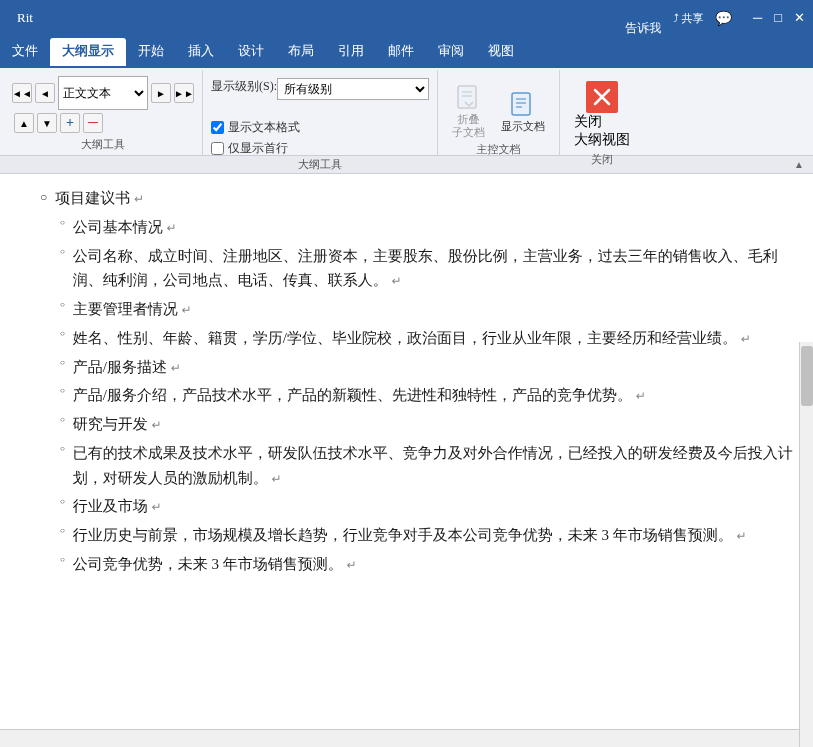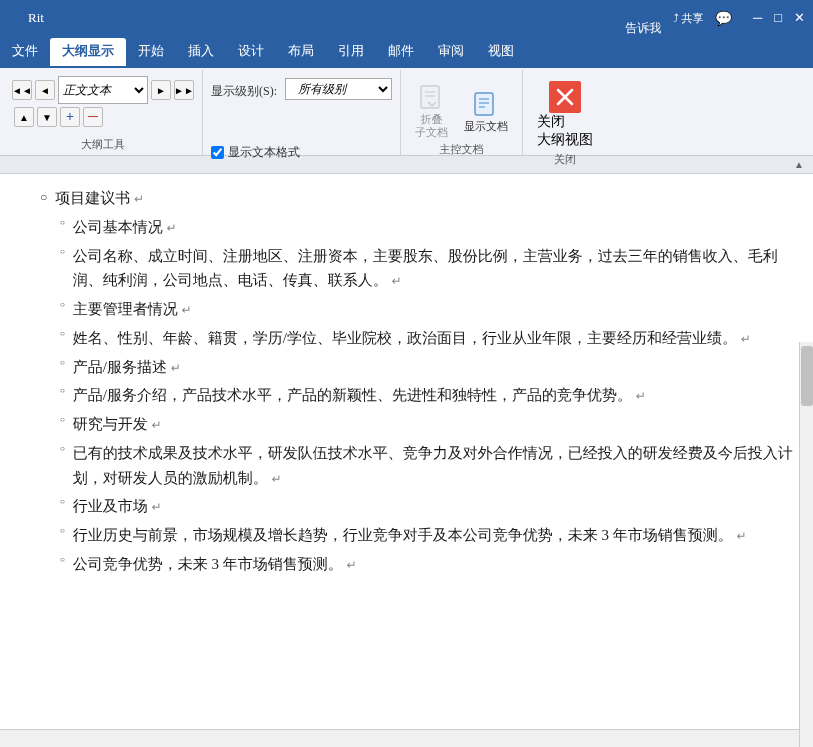--- a/index.html
+++ b/index.html
@@ -10,21 +10,21 @@
       height: 36px;
       background: #2b5fa3;
       display: flex;
       align-items: center;
       padding: 0 8px;
       color: #fff;
     }
     .title-bar .app-title {
       font-size: 13px;
       color: #fff;
-      margin-left: 20px;
+      margin-left: 9px;
     }
     .title-bar-right {
       margin-left: auto;
       display: flex;
       gap: 12px;
       align-items: center;
       font-size: 13px;
     }
     .title-bar-right span {
       cursor: pointer;
@@ -81,61 +81,58 @@
     .ribbon-controls {
       display: flex;
       align-items: center;
       gap: 4px;
       flex: 1;
     }
 
     
     .outline-level-row {
       display: flex;
-      align-items: flex-end;
-      gap: 8px;
-      margin-bottom: 4px;
+      align-items: flex-start;
+      gap: 0;
+      margin-bottom: 15px;
     }
     .outline-level-label {
       font-size: 12px;
       color: #333;
     }
     .outline-level-select {
-      width: 107px;
+      width: 152px;
       height: 22px;
       border: 1px solid #aaa;
       background: #fff;
       font-size: 12px;
-      padding: 0 8px;
-      font-style: italic;
+      padding: 0 2px;
     }
 
     
     .checkbox-row {
       display: flex;
       align-items: center;
       gap: 4px;
       font-size: 12px;
       color: #333;
       cursor: pointer;
-      margin-top: 36px;
     }
     .checkbox-row input[type=checkbox] {
       width: 13px;
       height: 13px;
       cursor: pointer;
     }
 
     .style-select {
       width: 90px;
-      height: 28px;
+      height: 34px;
       border: 1px solid #aaa;
       background: #fff;
       font-size: 12px;
-      font-style: italic;
     }
     .level-btn {
       width: 20px;
       height: 20px;
       border: 1px solid #bbb;
       background: #f5f5f5;
       cursor: pointer;
       display: flex;
       align-items: center;
       justify-content: center;

